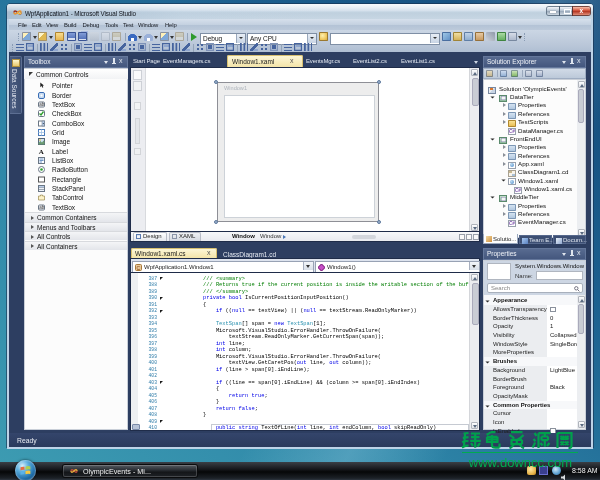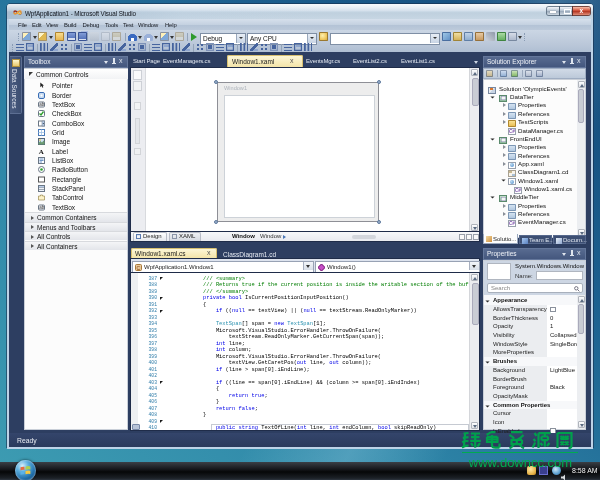--- a/index.html
+++ b/index.html
@@ -771,20 +771,28 @@
      background:radial-gradient(circle at 35% 28%, #d8f0fc 0%, #5aaede 30%, #1d6aa6 65%, #0a3c68 100%);
      box-shadow:inset 0 0 2px rgba(255,255,255,.8),0 0 3px rgba(0,0,0,.7);">
      <svg width="21" height="21" viewBox="0 0 16 16">
        <path d="M4.2 5.6 Q5.8 4.8 7.2 5.2 L7.2 7.6 Q5.6 7.3 4.2 8 Z" fill="#ea6b3d"></path>
        <path d="M8 5.1 Q9.8 4.3 11.7 4.9 L11.7 7.3 Q9.8 6.9 8 7.5 Z" fill="#aed04e"></path>
        <path d="M4.2 8.8 Q5.8 8.2 7.2 8.5 L7.2 10.9 Q5.6 10.6 4.2 11.2 Z" fill="#5ab1e8"></path>
        <path d="M8 8.4 Q9.8 7.8 11.7 8.2 L11.7 10.7 Q9.8 10.2 8 10.8 Z" fill="#f6c83f"></path>
      </svg>
   </div>
 
+  <div class="abs" style="left:63px;top:2.5px;width:134px;height:12.5px;border-radius:2px;
+     background:linear-gradient(#565b61,#2c3036 40%,#141619 60%,#1e2126);box-shadow:0 0 0 1px #0a0b0d, inset 0 0 0 1px rgba(255,255,255,.18);">
+     <svg width="8" height="6" viewBox="0 0 10 8" style="position:absolute;left:7px;top:3.5px">
+        <path d="M1 4 C1 1.8 3 1.8 5 4 C7 6.2 9 6.2 9 4" fill="none" stroke="#b84a3a" stroke-width="1.8"></path>
+        <path d="M9 4 C9 1.8 7 1.8 5 4 C3 6.2 1 6.2 1 4" fill="none" stroke="#e8a93c" stroke-width="1.8"></path>
+     </svg>
+     <div class="abs txt" style="left:20px;top:2.6px;font-size:7.2px;color:#f2f2f2;">OlympicEvents - Mi...</div>
+  </div>
 
   <div class="abs" style="left:527px;top:4px;width:9px;height:9px;border-radius:2px;background:radial-gradient(circle at 40% 35%,#ffe9a8,#e8b64e 60%,#b97f1c);"></div>
   <div class="abs" style="left:539px;top:4px;width:9px;height:9px;background:#3a3f8f;box-shadow:inset 0 0 0 1px #6a6fd0;"></div>
   <div class="abs" style="left:552px;top:4px;width:9px;height:9px;border-radius:50%;background:radial-gradient(circle at 40% 35%,#cfe8f8,#5a9fd0 60%,#2a5f90);"></div>
   <div class="abs" style="left:561px;top:5px;width:6px;height:7px;"><svg width="6" height="7" viewBox="0 0 6 7">
         <path d="M0 2.5 L2 2.5 L4 0.5 L4 6.5 L2 4.5 L0 4.5 Z" fill="#d8dce0"></path>
       </svg></div>
   <div class="abs txt" style="left:572px;top:5px;font-size:7px;color:#f0f0f0;">8:58 AM</div>
 </div>
 

